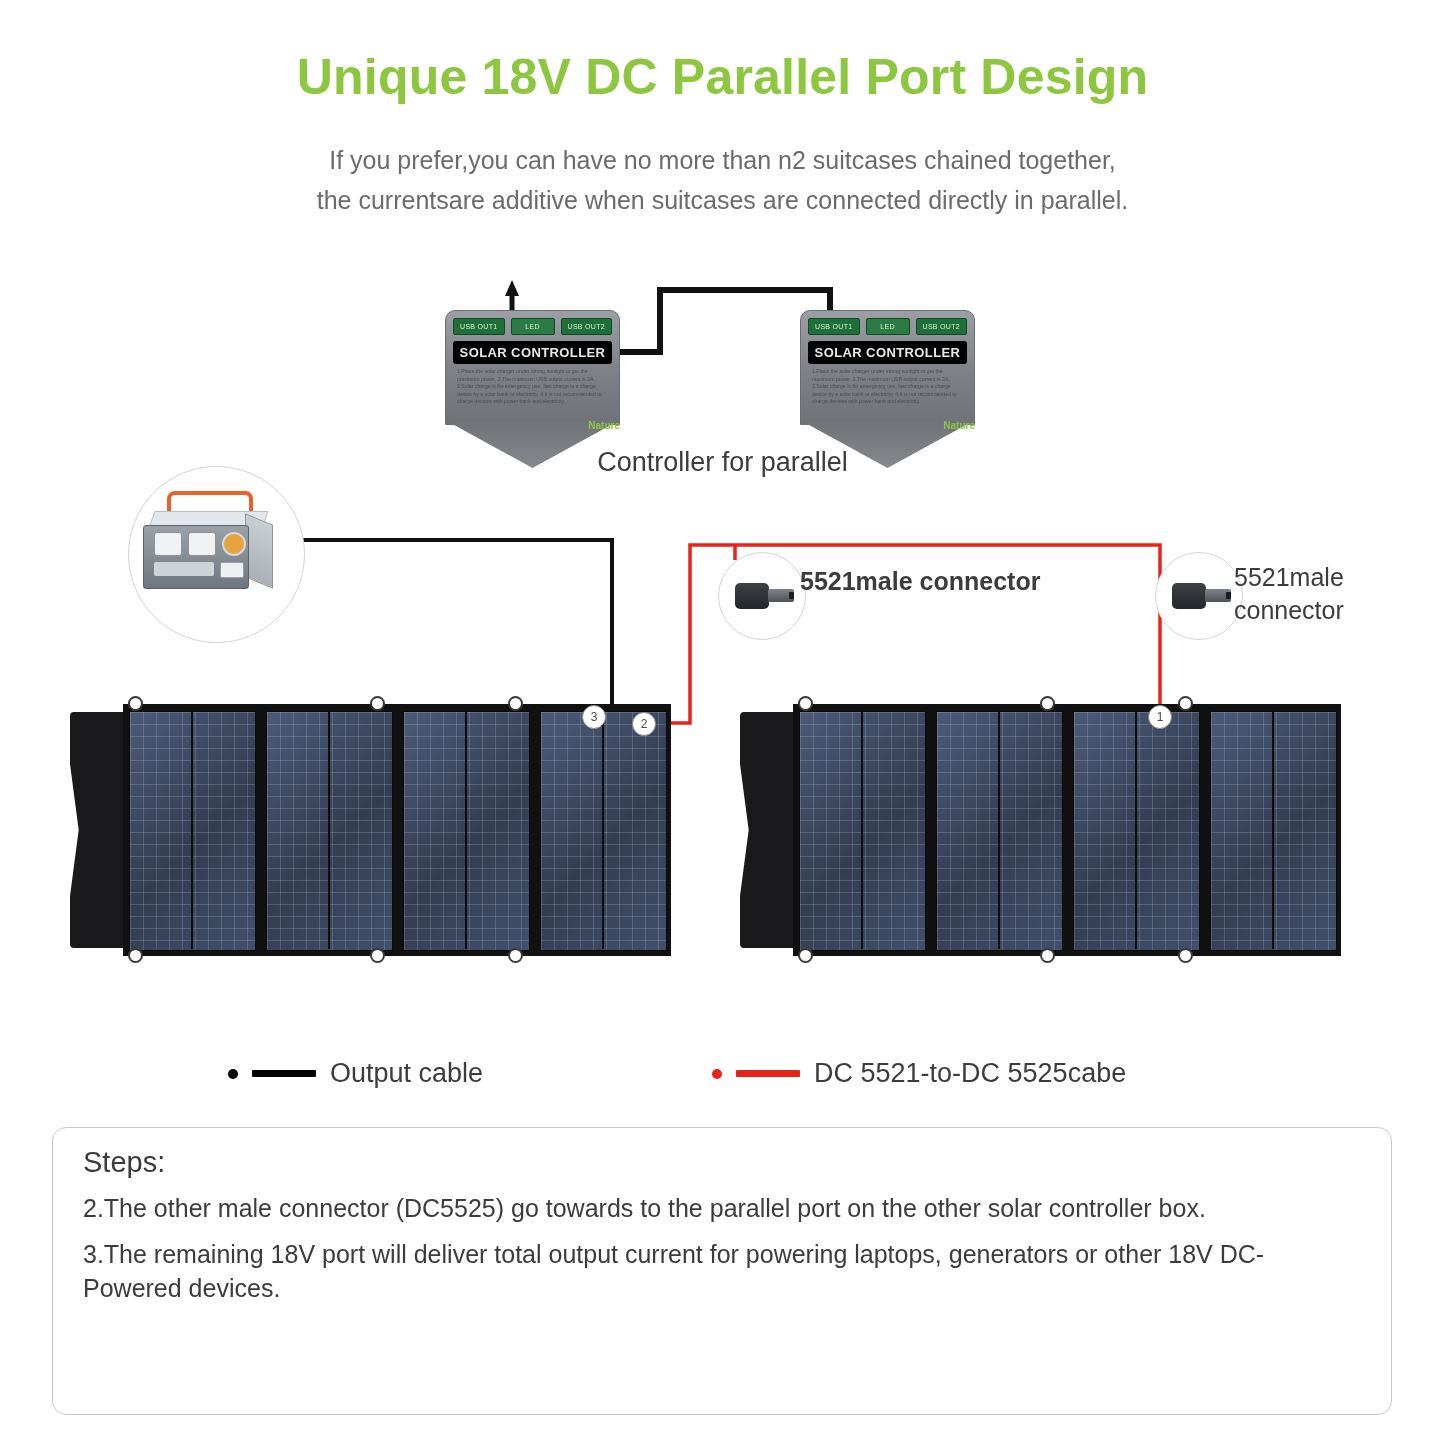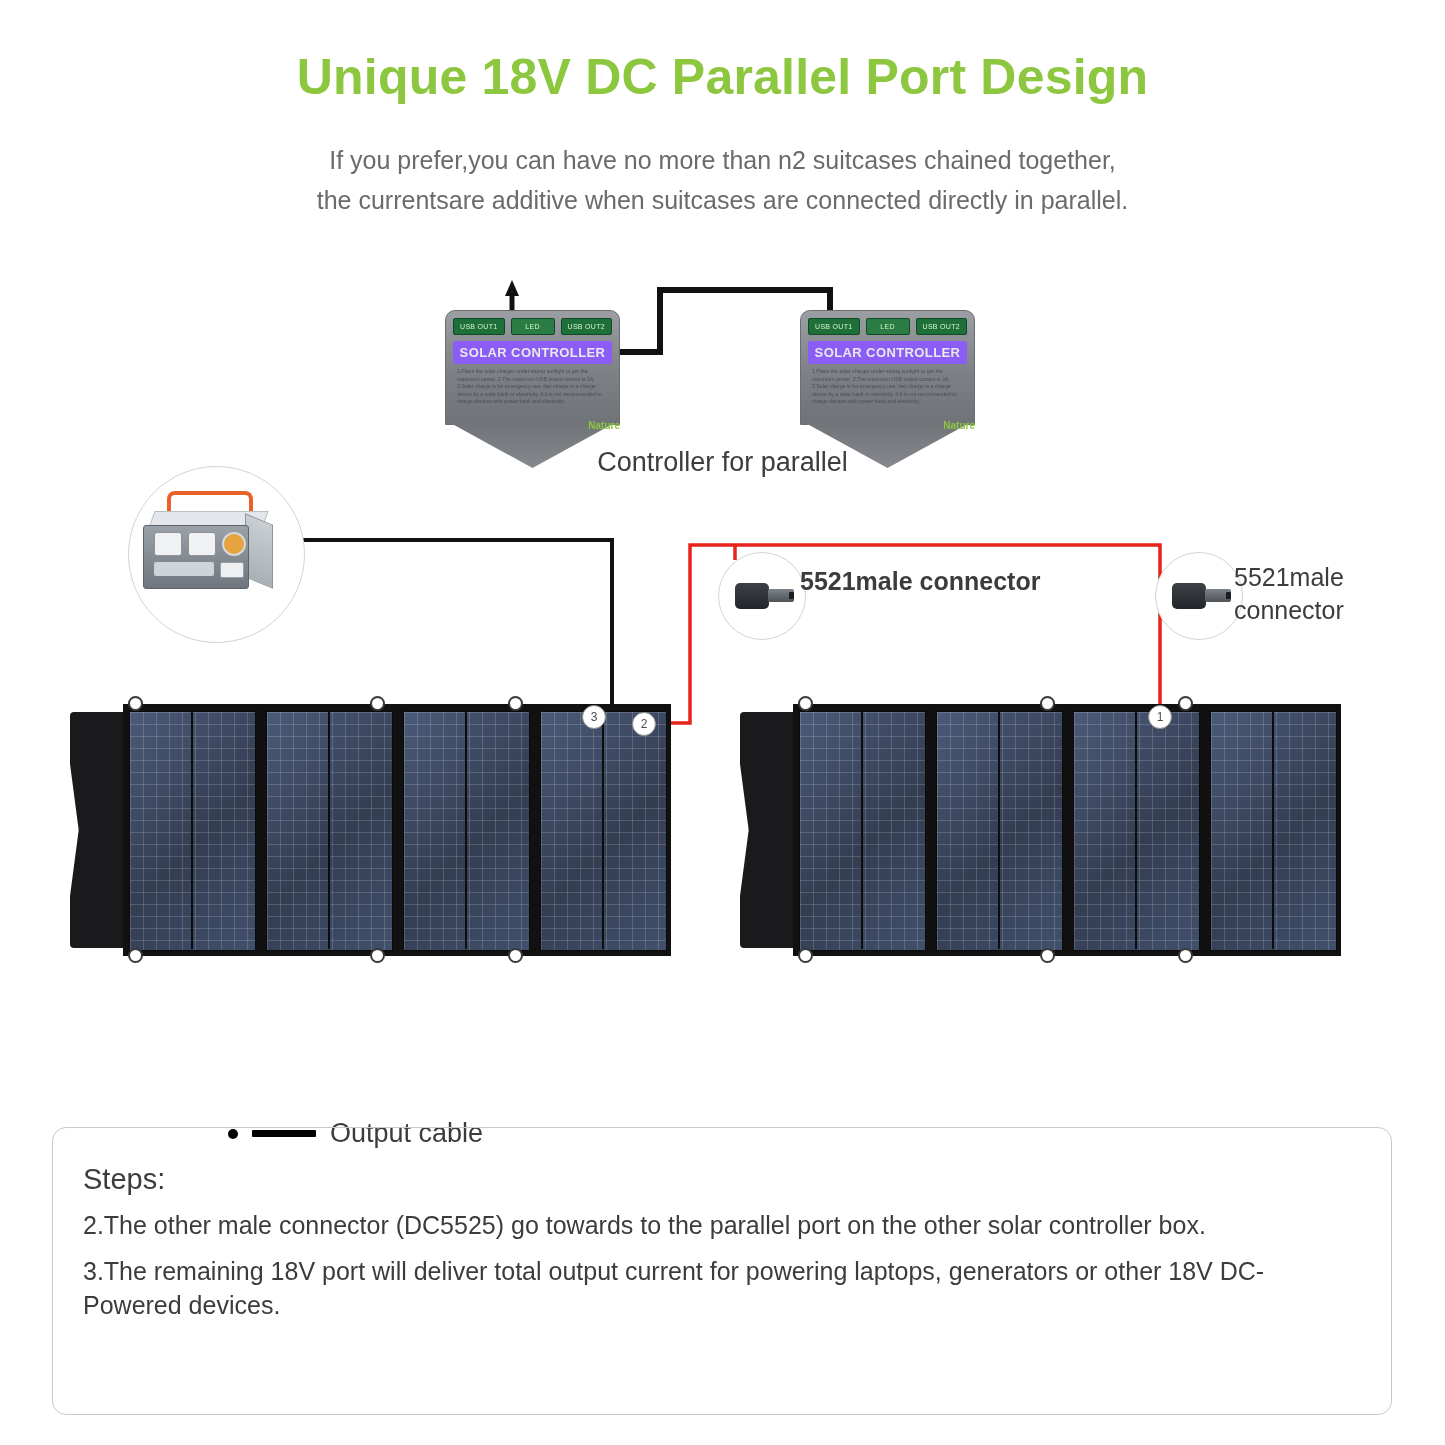--- a/index.html
+++ b/index.html
@@ -43,21 +43,21 @@
     display:flex;gap:6px;
   }
   .port{
     flex:1;background:#1f6f3a;border:1px solid #114a25;border-radius:2px;
     color:#d8f5c7;font-size:7px;display:flex;align-items:center;justify-content:center;
     letter-spacing:.3px;
   }
   .port.led{flex:0 0 42px;background:#2a7c44;}
   .ctrl-name{
     position:absolute;top:31px;left:8px;right:8px;height:23px;
-    background:#8b5cf6;border-radius:3px;
+    background:#000000;border-radius:3px;
     color:#e8e9ea;font-size:13px;font-weight:bold;
     display:flex;align-items:center;justify-content:center;letter-spacing:.4px;
   }
   .ctrl-text{
     position:absolute;top:58px;left:12px;right:12px;
     font-size:5.2px;line-height:7.6px;color:#4a4d51;
   }
   .ctrl-logo{
     position:absolute;top:110px;left:0;width:175px;text-align:right;
     font-size:10px;color:#8dc63f;font-weight:bold;z-index:3;
@@ -163,21 +163,21 @@
   .legend-item{position:absolute;display:flex;align-items:center;gap:14px;font-size:27px;color:#3c3c3c;}
   .lg-dot{width:10px;height:10px;border-radius:50%;background:#000;}
   .lg-line{width:64px;height:7px;background:#000;border-radius:1px;}
   .lg-dot.red{background:#e8231b;}
   .lg-line.red{background:#e8231b;}
 
   
   .steps-box{
     position:absolute;left:52px;top:1127px;width:1340px;height:288px;
     border:1.5px solid #c9c9c9;border-radius:14px;box-sizing:border-box;
-    padding:35px 30px;
+    padding:18px 30px;
   }
   .steps-title{font-size:29px;color:#3c3c3c;margin-bottom:12px;}
   .step{font-size:25px;line-height:34px;color:#3c3c3c;margin-bottom:12px;}
 </style>
 </head>
 <body>
 
 <div class="page">
 
   <div class="title">Unique 18V DC Parallel Port Design</div>
@@ -294,24 +294,29 @@
       </div>
     <div class="grommet" style="left:58px;top:6px;"></div>
     <div class="grommet" style="left:300px;top:6px;"></div>
     <div class="grommet" style="left:438px;top:6px;"></div>
     <div class="grommet" style="left:58px;top:258px;"></div>
     <div class="grommet" style="left:300px;top:258px;"></div>
     <div class="grommet" style="left:438px;top:258px;"></div>
     <div class="badge" style="left:408px;top:15px;">1</div>
   </div>
 
-  <div class="legend-item" style="left:228px;top:1118px;">
+  <div class="legend-item" style="left:228px;top:1058px;">
     <span class="lg-dot"></span>
     <span class="lg-line"></span>
     <span>Output cable</span>
+  </div>
+  <div class="legend-item" style="left:712px;top:1058px;">
+    <span class="lg-dot red"></span>
+    <span class="lg-line red"></span>
+    <span>DC 5521-to-DC 5525cabe</span>
   </div>
 
   <div class="steps-box">
     <div class="steps-title">Steps:</div>
     <div class="step">2.The other male connector (DC5525) go towards to the parallel port on the other solar controller box.</div>
     <div class="step">3.The remaining 18V port will deliver total output current for powering laptops, generators or other 18V DC-Powered devices.</div>
   </div>
 
 </div>
 

